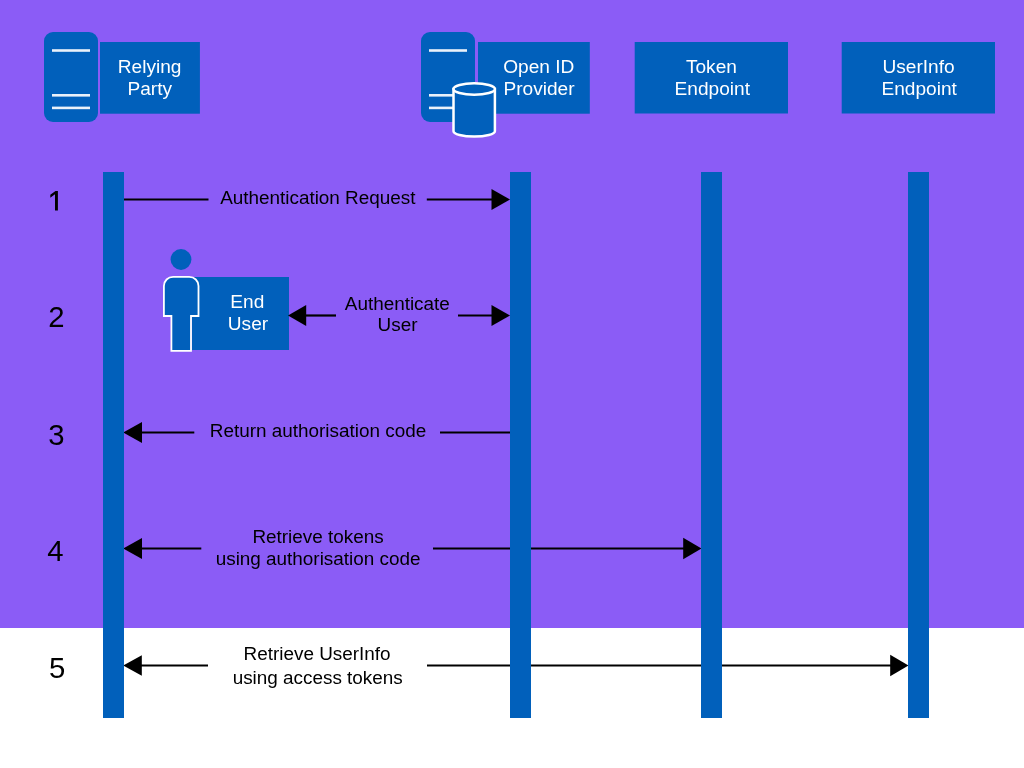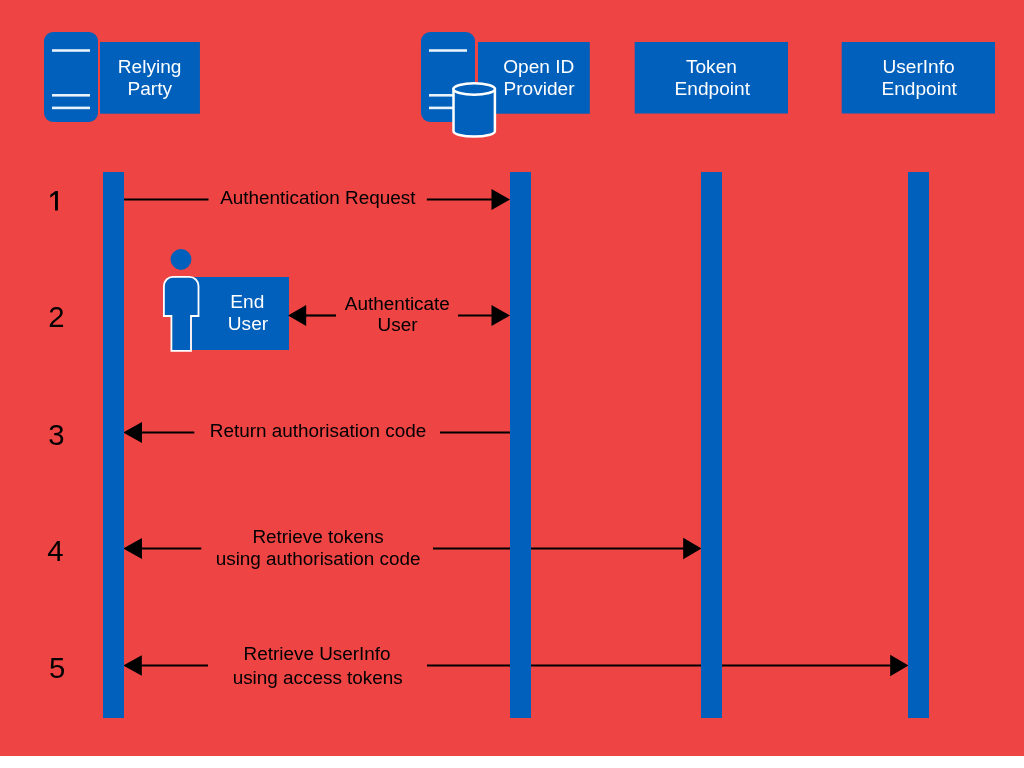--- a/index.html
+++ b/index.html
@@ -2,21 +2,21 @@
 <html><head>
 <meta charset="utf-8">
 <title>OpenID Connect Sequence Diagram</title>
 <style>
   html, body { margin:0; padding:0; background:#ffffff; }
   body {
     width:1024px; height:768px; overflow:hidden;
     font-family:"Liberation Sans", sans-serif;
     -webkit-font-smoothing:antialiased;
   }
-  #stage { position:relative; width:1024px; height:756px; background:#ef4444; }
+  #stage { position:relative; width:1024px; height:628px; background:#8b5cf6; }
   svg { position:absolute; left:0; top:0; display:block; }
   text { font-family:"Liberation Sans", sans-serif; }
   .actor-label { fill:#ffffff; font-size:19.1px; }
   .msg-label   { fill:#000000; font-size:18.9px; }
   .step-num    { fill:#000000; font-size:29.3px; }
   .step-num-hidden { visibility:hidden; }
 </style>
 </head>
 <body>
 

